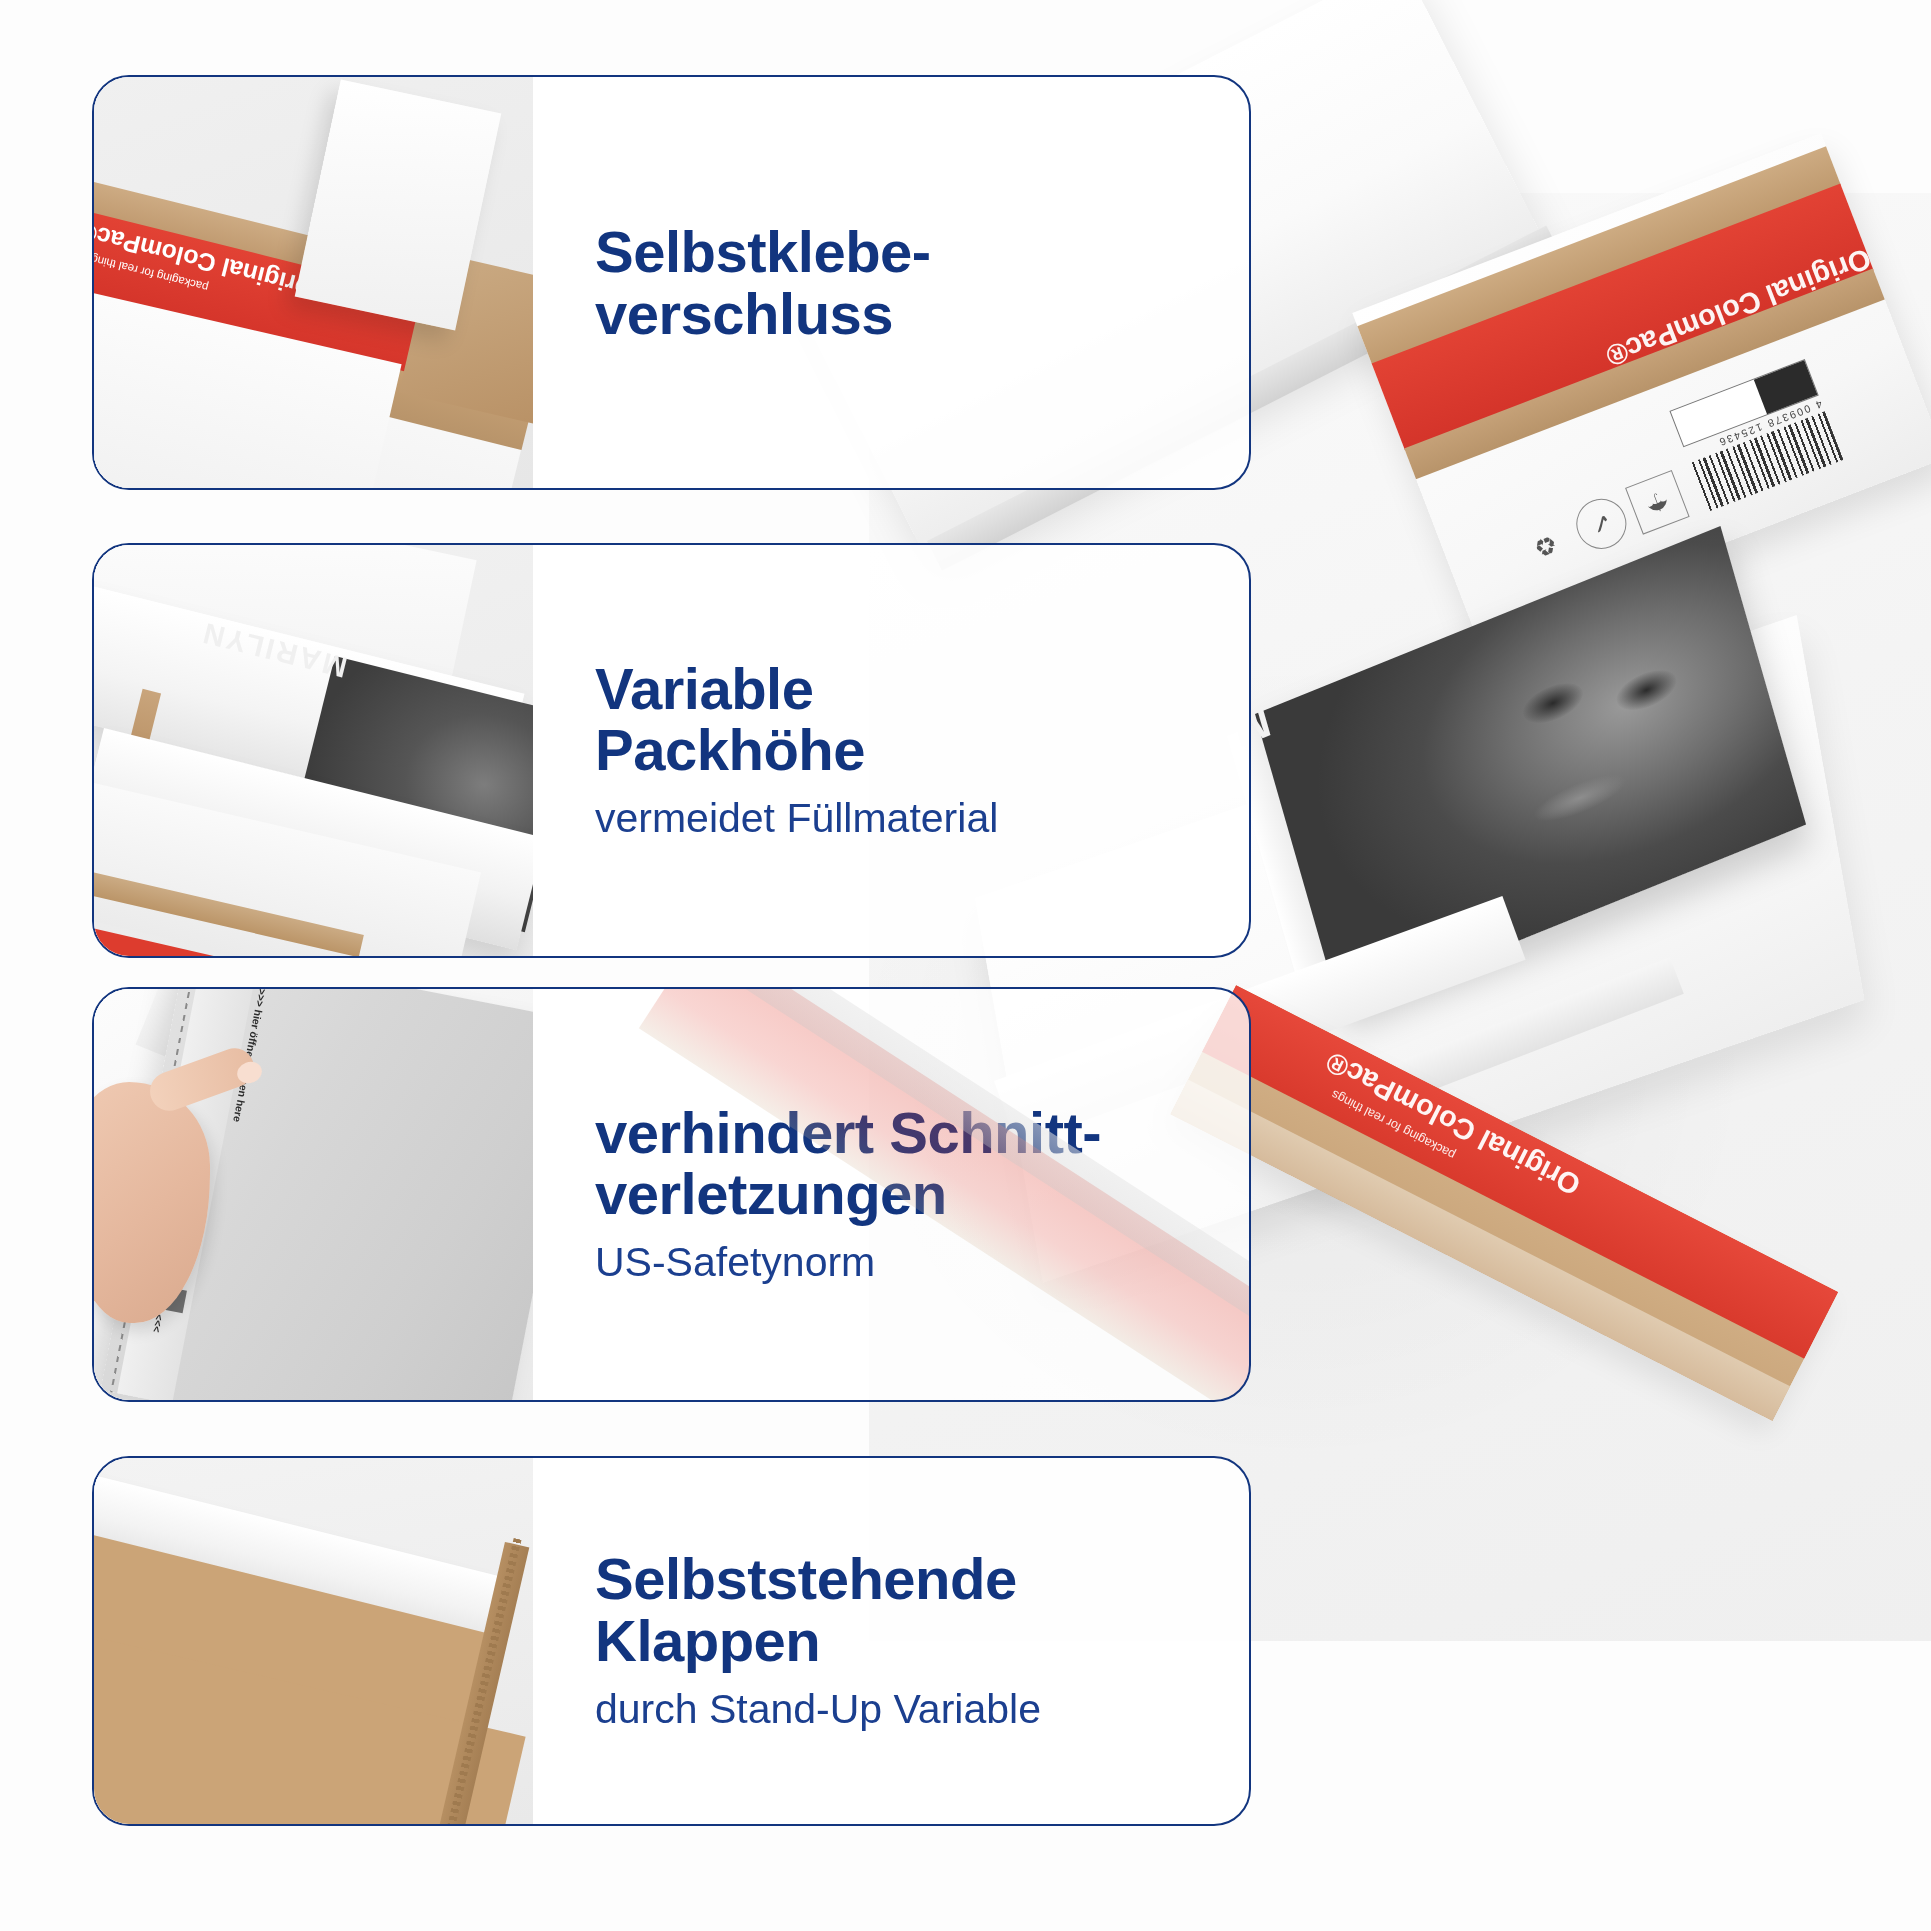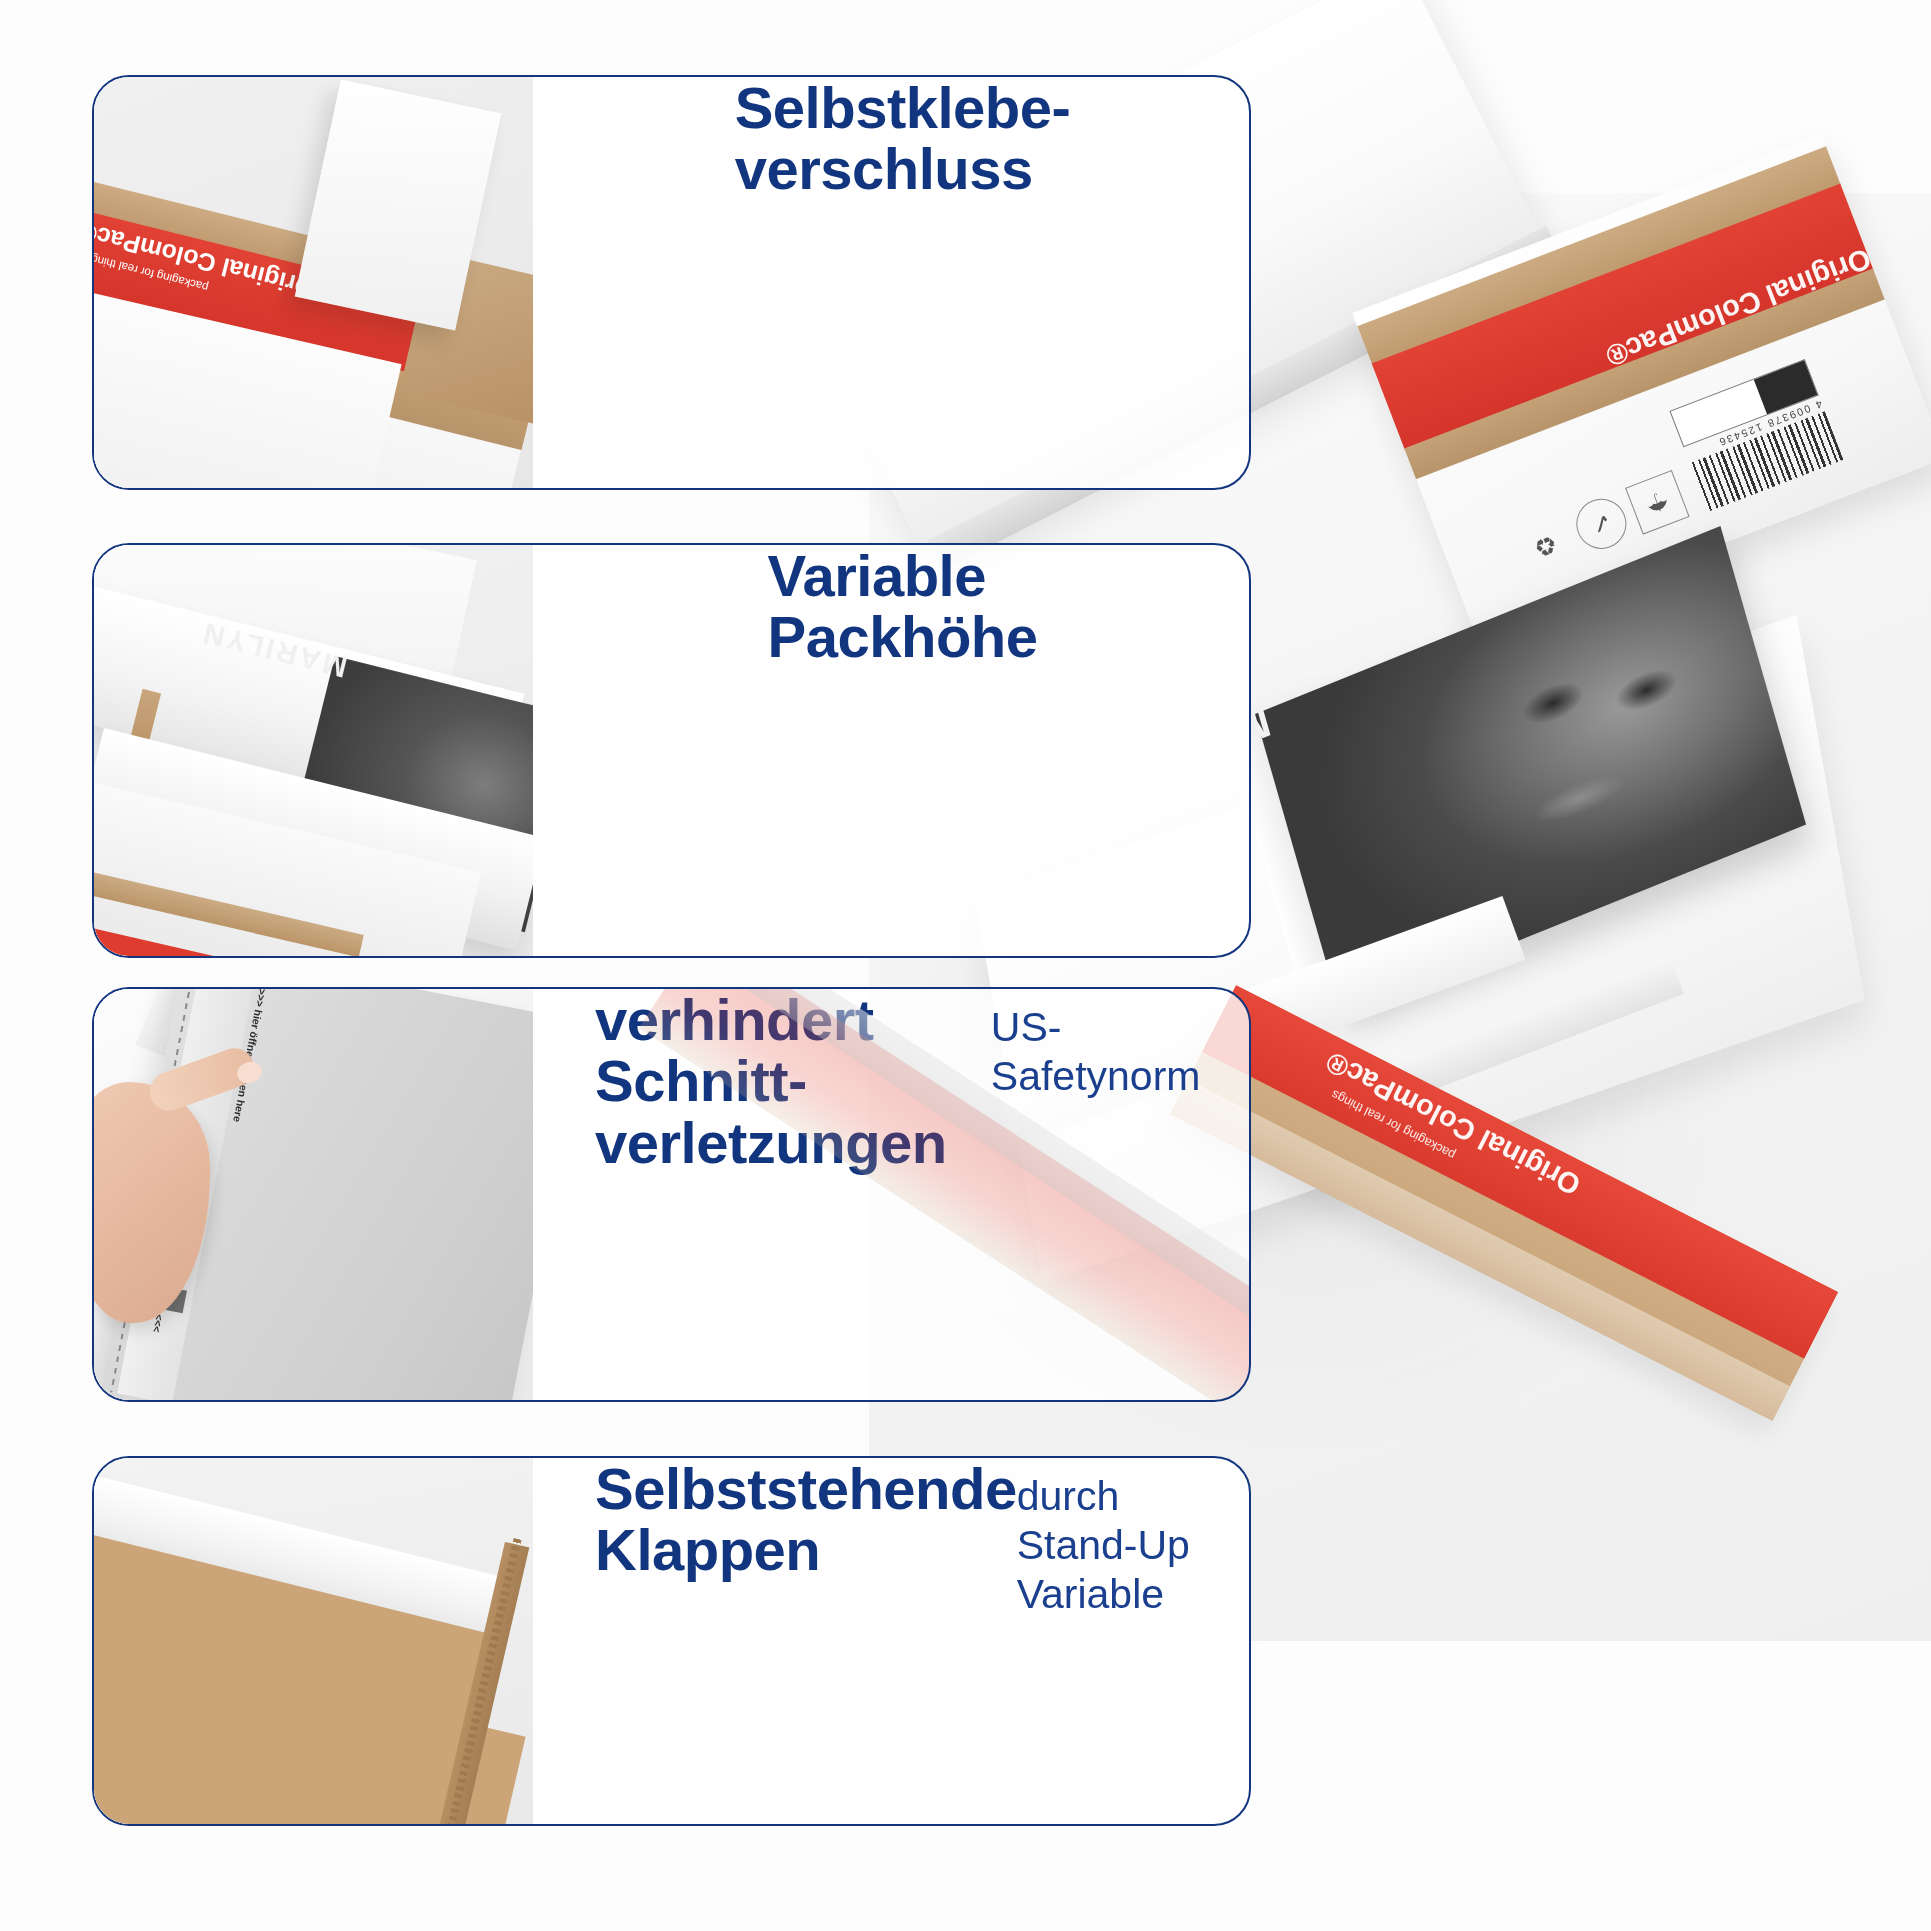--- a/index.html
+++ b/index.html
@@ -218,21 +218,21 @@
   .card-photo {
     position: relative;
     width: 439px;
     flex: 0 0 439px;
     overflow: hidden;
     background: #f1f1f1;
   }
   .card-text {
     flex: 1 1 auto;
     padding: 0 39px 0 62px;
-    display: flex; justify-content: center;
+    display: flex; flex-direction: column; justify-content: center;
   }
   .card-title {
     color: #12357f;
     font-weight: bold;
     font-size: 58px;
     line-height: 1.06;
     letter-spacing: -0.5px;
     white-space: pre-line;
   }
   .card-sub {
@@ -539,20 +539,21 @@
         <div class="p2-book-title">MARILYN</div>
       </div>
       <div class="p2-box"></div>
       <div class="p2-lowerbox"></div>
       <div class="p2-kraft-bottom"></div>
       <div class="p2-red-bottom"></div>
     </div>
     <div class="card-text">
       <div class="card-title">Variable
 Packhöhe</div>
+      <div class="card-sub">vermeidet Füllmaterial</div>
     </div>
   </div>
 
   <div class="card" id="card3">
 
     <div class="card-photo">
       <div class="p3-bg"></div>
       <div class="p3-shirt"></div>
       <div class="p3-collar"></div>
       <div class="p3-box">

